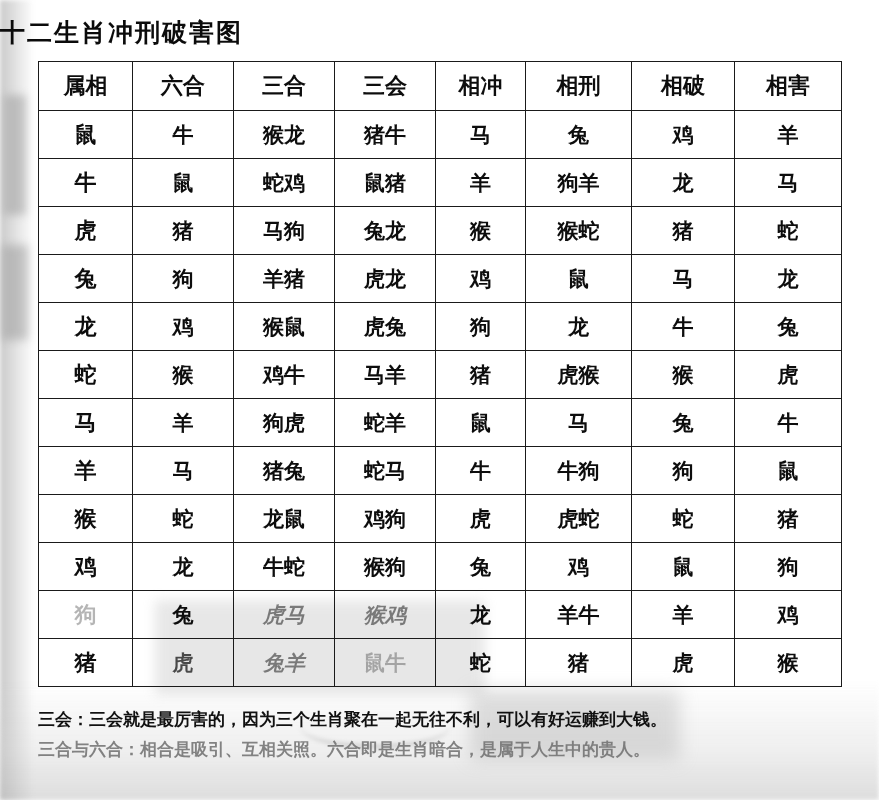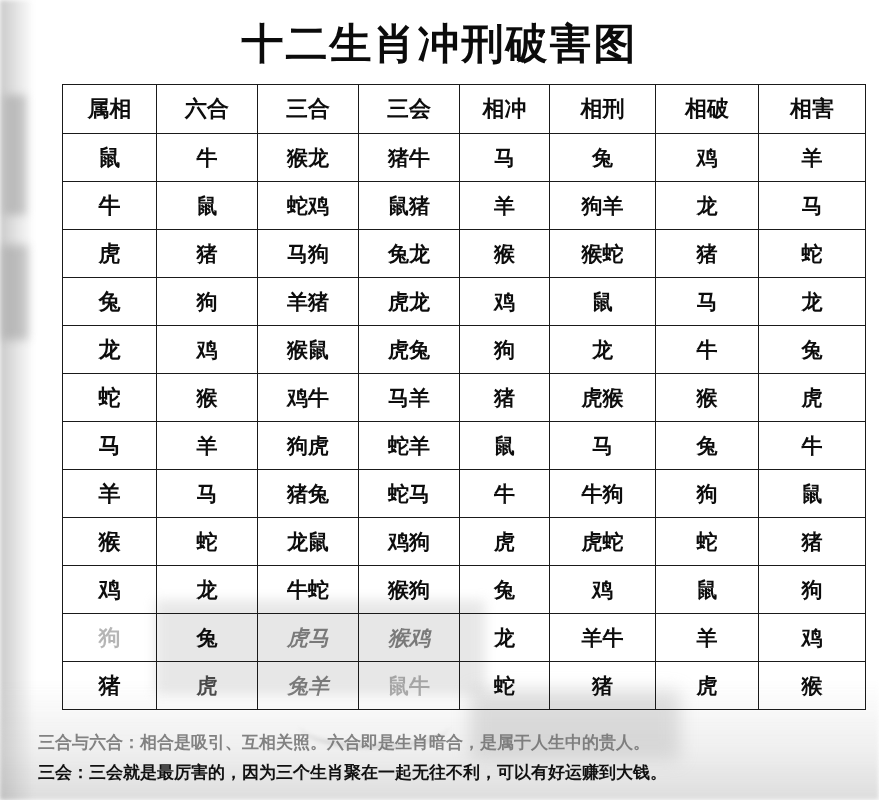--- a/index.html
+++ b/index.html
@@ -37,41 +37,40 @@
     background: linear-gradient(to bottom, rgba(255,255,255,0) 0%, rgba(205,205,205,.55) 60%, rgba(180,180,180,.75) 100%);
     opacity: .6; filter: blur(2px);
   }
   #smudge-center-blob { left: 470px; top: 690px; width: 210px; height: 70px; background:#a8a8a8; opacity:.35; filter: blur(9px); }
   #smudge-arc { left: 300px; top: 705px; width: 150px; height: 40px; border-bottom: 3px solid #9e9e9e; border-radius: 50%; background: transparent; opacity:.5; filter: blur(2px);}
   #smudge-table-bottom { left: 155px; top: 600px; width: 330px; height: 95px; background:#bdbdbd; opacity:.35; filter: blur(6px); }
 
   #page-title {
     position: relative;
     z-index: 3;
-    text-align: center;
+    text-align: left;
     font-family: "Liberation Serif", serif;
     font-weight: bold;
-    font-size: 42px;
+    font-size: 25px;
     letter-spacing: 2px;
     margin: 16px 0 12px 0;
     color: #0b0b0b;
   }
 
   #zodiac-table-wrap {
     position: relative;
     z-index: 3;
     margin: 0 38px;
   }
 
   table#zodiac-table {
     border-collapse: collapse;
     width: 803px;
     table-layout: fixed;
     background: transparent;
-    margin-left: 24px;
   }
   table#zodiac-table td,
   table#zodiac-table th {
     border: 1px solid #1a1a1a;
     text-align: center;
     font-family: "Liberation Serif", serif;
     font-size: 21px;
     color: #0d0d0d;
     height: 47px;
     padding: 0;
@@ -259,15 +258,15 @@
         <td>蛇</td>
         <td>猪</td>
         <td>虎</td>
         <td>猴</td>
       </tr>
     </tbody>
   </table>
 </div>
 
 <div id="notes">
+  <div class="note-line" id="note-line-1">三会：三会就是最厉害的，因为三个生肖聚在一起无往不利，可以有好运赚到大钱。</div>
   <div class="note-line note-dim" id="note-line-2">三合与六合：相合是吸引、互相关照。六合即是生肖暗合，是属于人生中的贵人。</div>
-  <div class="note-line" id="note-line-1">三会：三会就是最厉害的，因为三个生肖聚在一起无往不利，可以有好运赚到大钱。</div>
 </div>
 
 </body></html>

